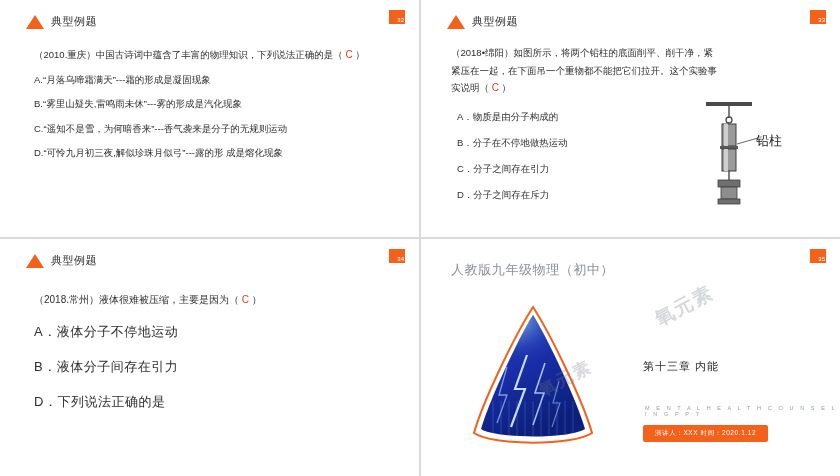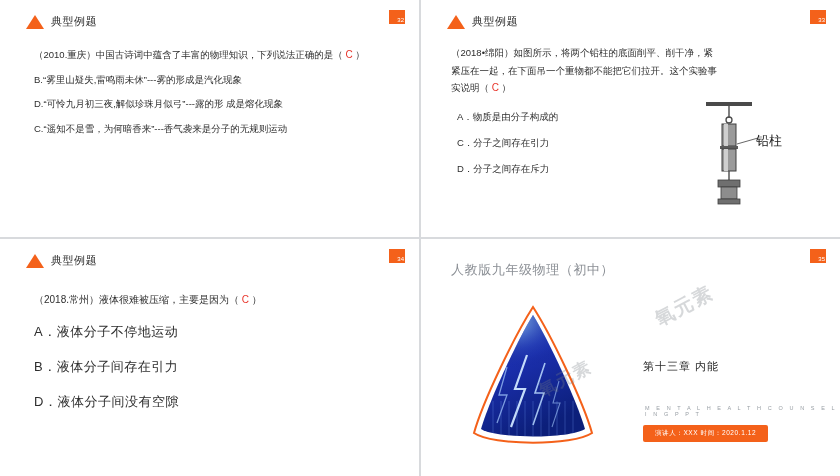--- a/index.html
+++ b/index.html
@@ -140,40 +140,42 @@
       <span class="head-title">典型例题</span>
     </div>
     <div class="chip">32</div>
 
     <div class="qwrap">
       <div class="q-stem">
         <span>（2010.重庆）中国古诗词中蕴含了丰富的物理知识，下列说法正确的是（</span>
         <span class="ans">C</span>
         <span class="paren">）</span>
       </div>
+      <div class="opt">A.“月落乌啼霜满天”---霜的形成是凝固现象</div>
       <div class="opt">B.“雾里山疑失,雷鸣雨未休”---雾的形成是汽化现象</div>
+      <div class="opt">C.“遥知不是雪，为何暗香来”---香气袭来是分子的无规则运动</div>
       <div class="opt">D.“可怜九月初三夜,解似珍珠月似弓”---露的形 成是熔化现象</div>
-      <div class="opt">C.“遥知不是雪，为何暗香来”---香气袭来是分子的无规则运动</div>
     </div>
   </div>
 
   <div class="slide s2">
     <div class="slide-head">
       <span class="tri"></span>
       <span class="head-title">典型例题</span>
     </div>
     <div class="chip">33</div>
 
     <div class="qwrap">
       <div class="q-stem">
         <span>（2018•绵阳）如图所示，将两个铅柱的底面削平、削干净，紧紧压在一起，在下面吊一个重物都不能把它们拉开。这个实验事实说明（</span>
         <span class="ans">C</span>
         <span class="paren">）</span>
       </div>
       <div class="opt">A．物质是由分子构成的</div>
+      <div class="opt">B．分子在不停地做热运动</div>
       <div class="opt">C．分子之间存在引力</div>
       <div class="opt">D．分子之间存在斥力</div>
     </div>
 
     <div class="fig2">
       <svg width="96" height="110" viewBox="0 0 96 110">
 
         <rect x="14" y="4" width="46" height="4" fill="#4a4a4a"></rect>
         <line x1="37" y1="8" x2="37" y2="20" stroke="#4a4a4a" stroke-width="1.4"></line>
 
@@ -207,21 +209,21 @@
     <div class="chip">34</div>
 
     <div class="qwrap">
       <div class="q-stem">
         <span>（2018.常州）液体很难被压缩，主要是因为（</span>
         <span class="ans">C</span>
         <span class="paren">）</span>
       </div>
       <div class="opt">A．液体分子不停地运动</div>
       <div class="opt">B．液体分子间存在引力</div>
-      <div class="opt">D．液体分子间没有空隙</div>
+      <div class="opt">D．下列说法正确的是</div>
     </div>
   </div>
 
   <div class="slide s4">
     <div class="crumb">人教版九年级物理（初中）</div>
     <div class="chip">35</div>
 
     <div class="art">
       <svg width="168" height="160" viewBox="0 0 168 160">
         <defs>

